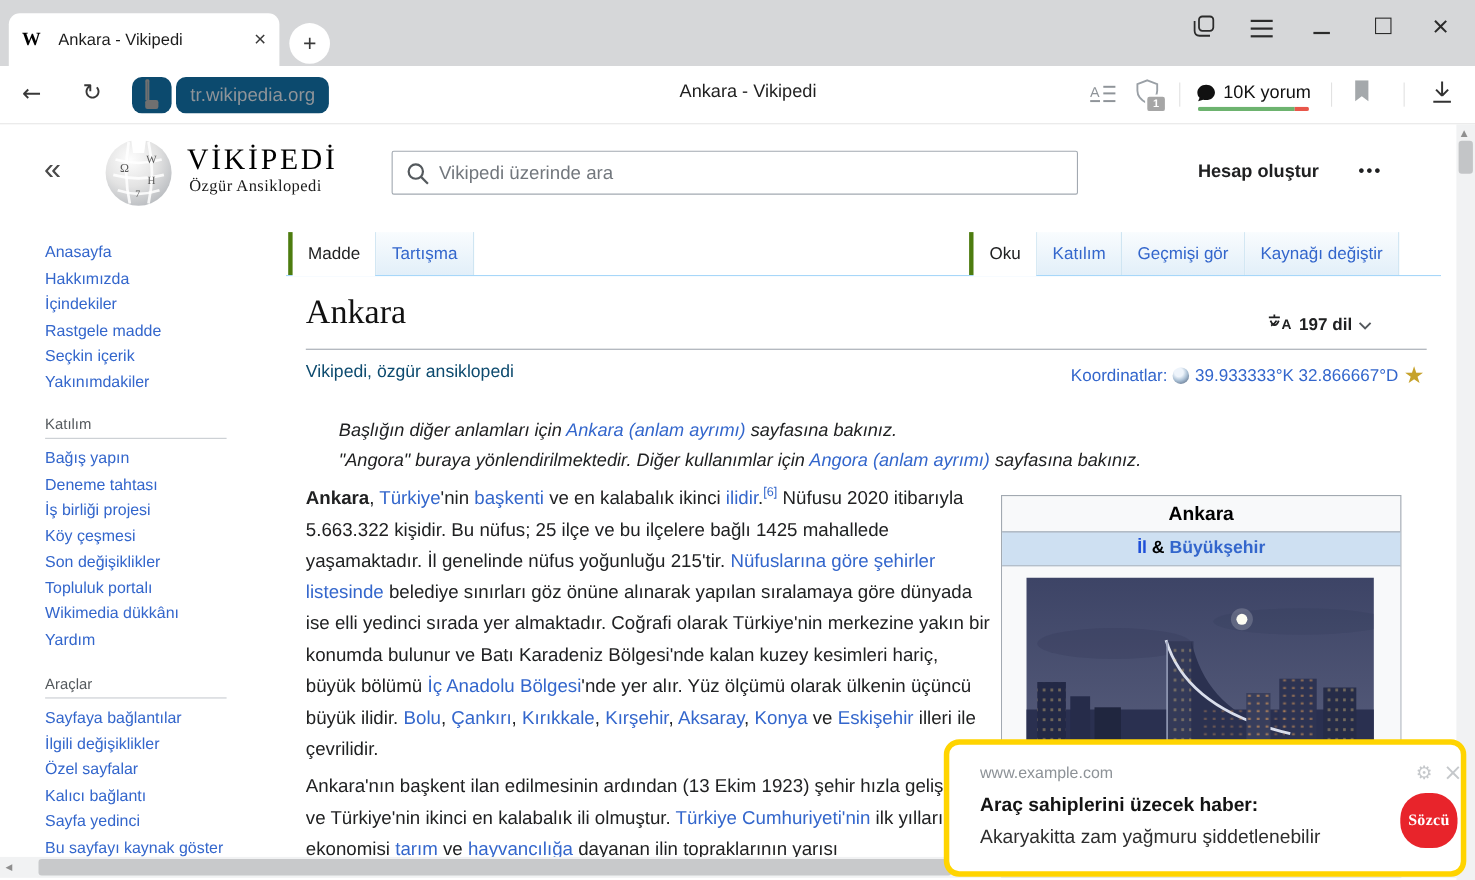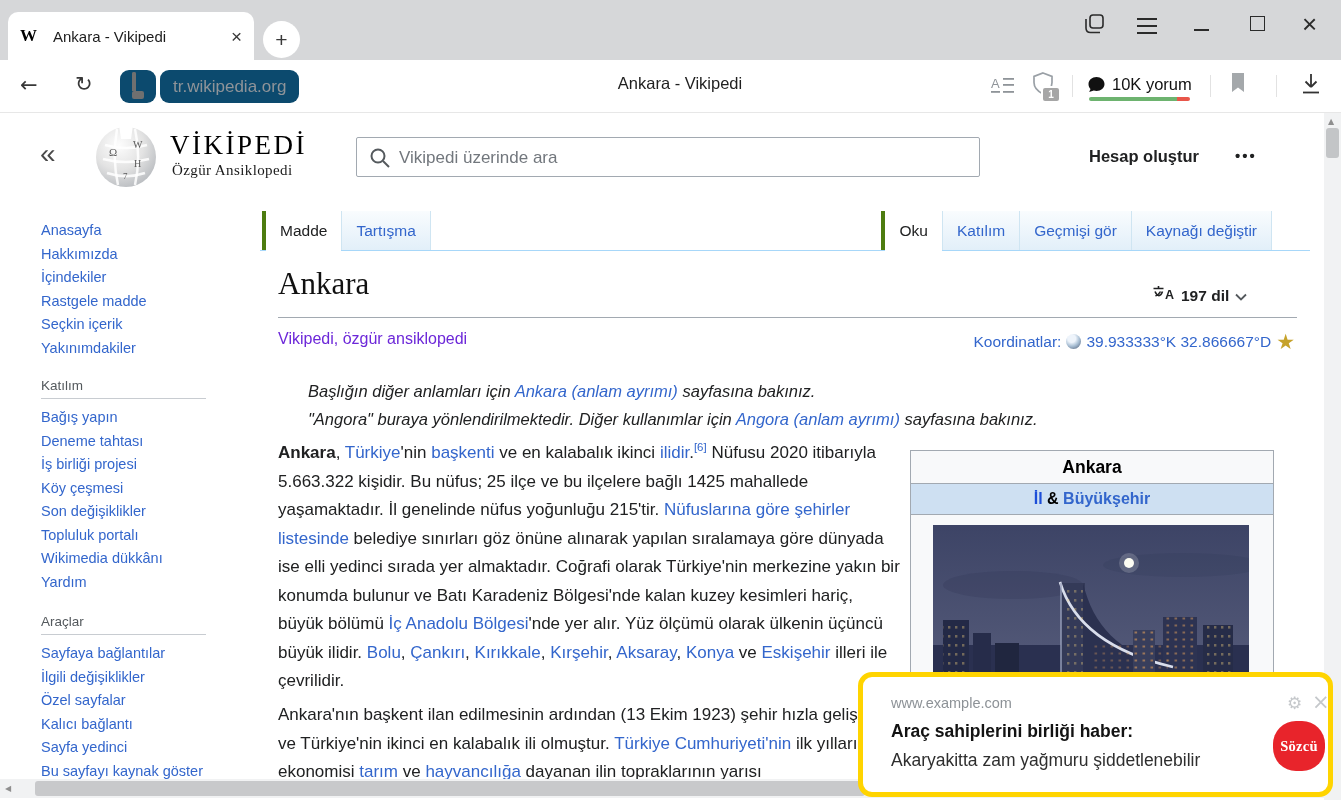--- a/index.html
+++ b/index.html
@@ -52,21 +52,21 @@
   .wtabs{position:absolute;top:0;height:39px;display:flex;}
   .wtab{height:39px;line-height:40px;padding:0 14px;font-size:15.5px;color:#3366cc;position:relative;
         background:linear-gradient(180deg,#f9fcfe 0%,#e2eff9 100%);border-right:1px solid #cfe5f2;white-space:nowrap;}
   .wtab.first{border-left:4px solid #4d7c0f;}
   .wtab.active{background:#fff;color:#202122;}
   .wtab.active::after{content:"";position:absolute;left:0;right:0;bottom:-1px;height:1px;background:#fff;}
   
   .h1{font-family:"Liberation Serif",serif;font-size:31px;color:#111;}
   .titlebar-hr{position:absolute;left:278px;top:317px;width:1019px;height:1px;background:#a2a9b1;}
   .langsel{display:flex;align-items:center;gap:6px;font-size:15.5px;font-weight:bold;color:#202122;}
-  .tagline{font-size:16px;color:#6d28d9;}
+  .tagline{font-size:16px;color:#0c4a6e;}
   .coords{display:flex;align-items:center;gap:5px;font-size:15.5px;}
   .wlink{color:#3366cc;}
   .globe{width:15px;height:15px;border-radius:50%;display:inline-block;
          background:radial-gradient(circle at 38% 30%,#eef4fb 0 28%,#a9bfd4 55%,#43526d 100%);}
   .star{color:#c6a22b;font-size:21px;line-height:1;}
   .hatnote{font-style:italic;font-size:16.5px;line-height:28.5px;color:#202122;}
   .para{font-size:17px;line-height:28.5px;color:#202122;width:622px;}
   .para b{font-weight:bold;}
   sup.ref{font-size:11.5px;line-height:0;}
   
@@ -356,20 +356,20 @@
   </div>
   <div class="hscroll">
     <div class="scroll-arrow" style="position:absolute;left:5px;top:5px;">◀</div>
     <div class="hthumb"></div>
   </div>
 
   <div class="adbox">
     <span class="abs ad-domain" style="left:28px;top:18px;">www.example.com</span>
     <span class="abs ad-ico" style="left:424px;top:16px;font-size:17px;">⚙</span>
     <span class="abs ad-ico" style="left:449px;top:13px;font-size:21px;">×</span>
-    <div class="abs ad-head" style="left:28px;top:44px;">Araç sahiplerini birliği haber:</div>
+    <div class="abs ad-head" style="left:28px;top:44px;">Araç sahiplerini üzecek haber:</div>
     <div class="abs ad-text" style="left:28px;top:73px;">Akaryakitta zam yağmuru şiddetlenebilir</div>
     <div class="sozcu">
       <span>Sözcü</span>
     </div>
   </div>
 
 </div>
 
 </body></html>

